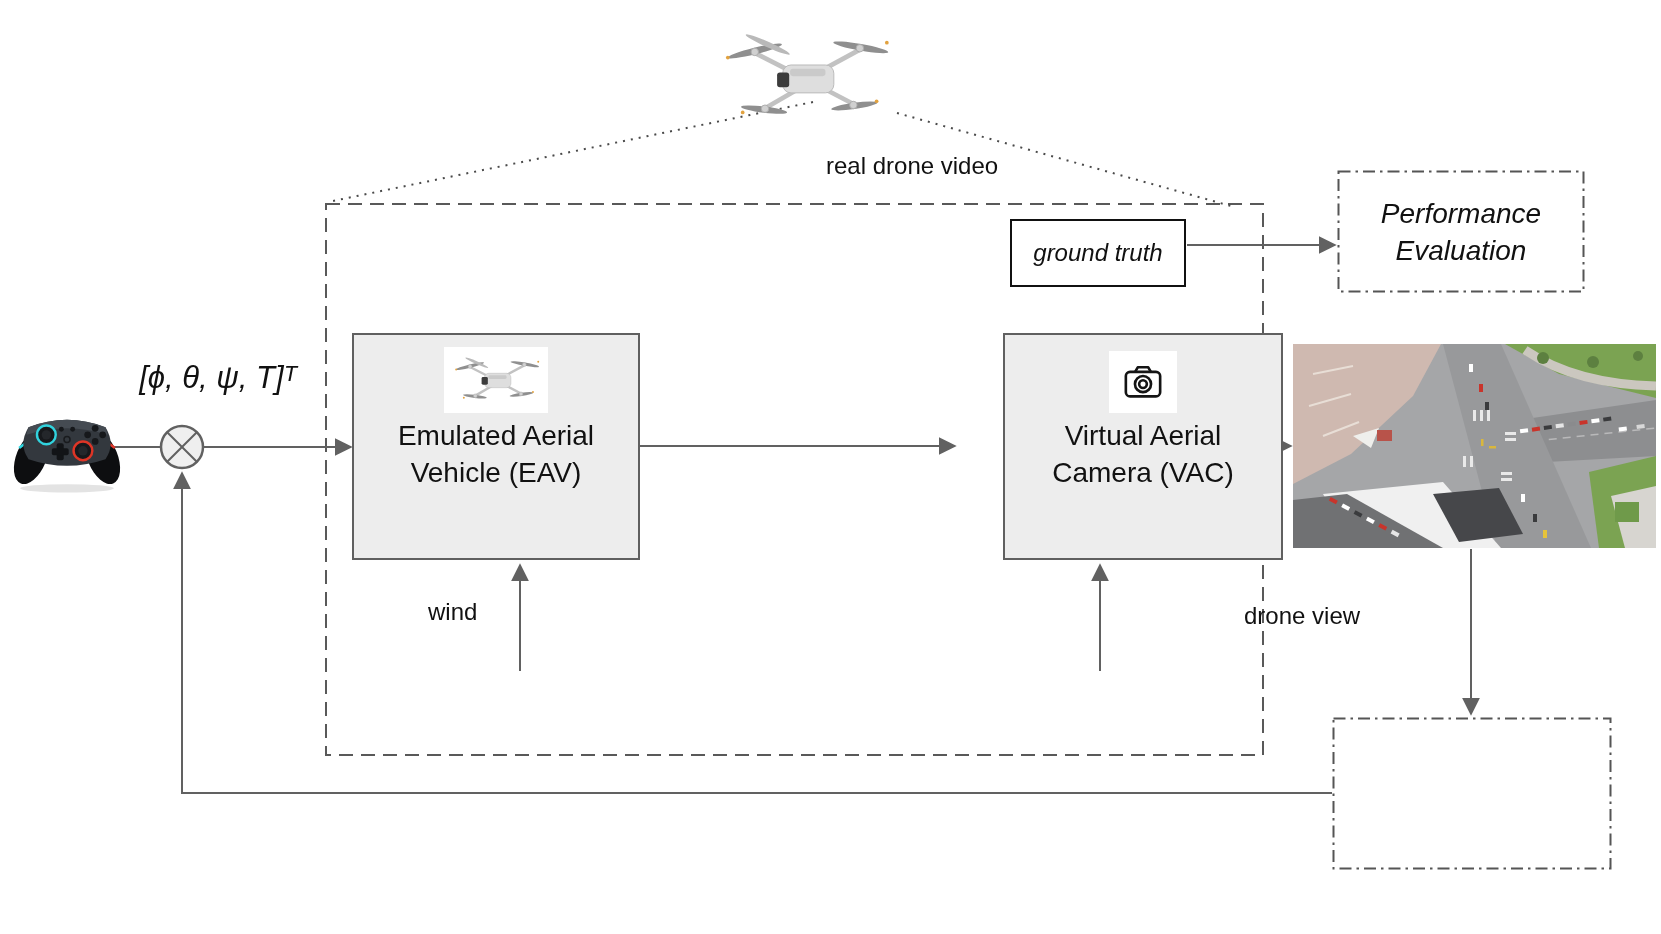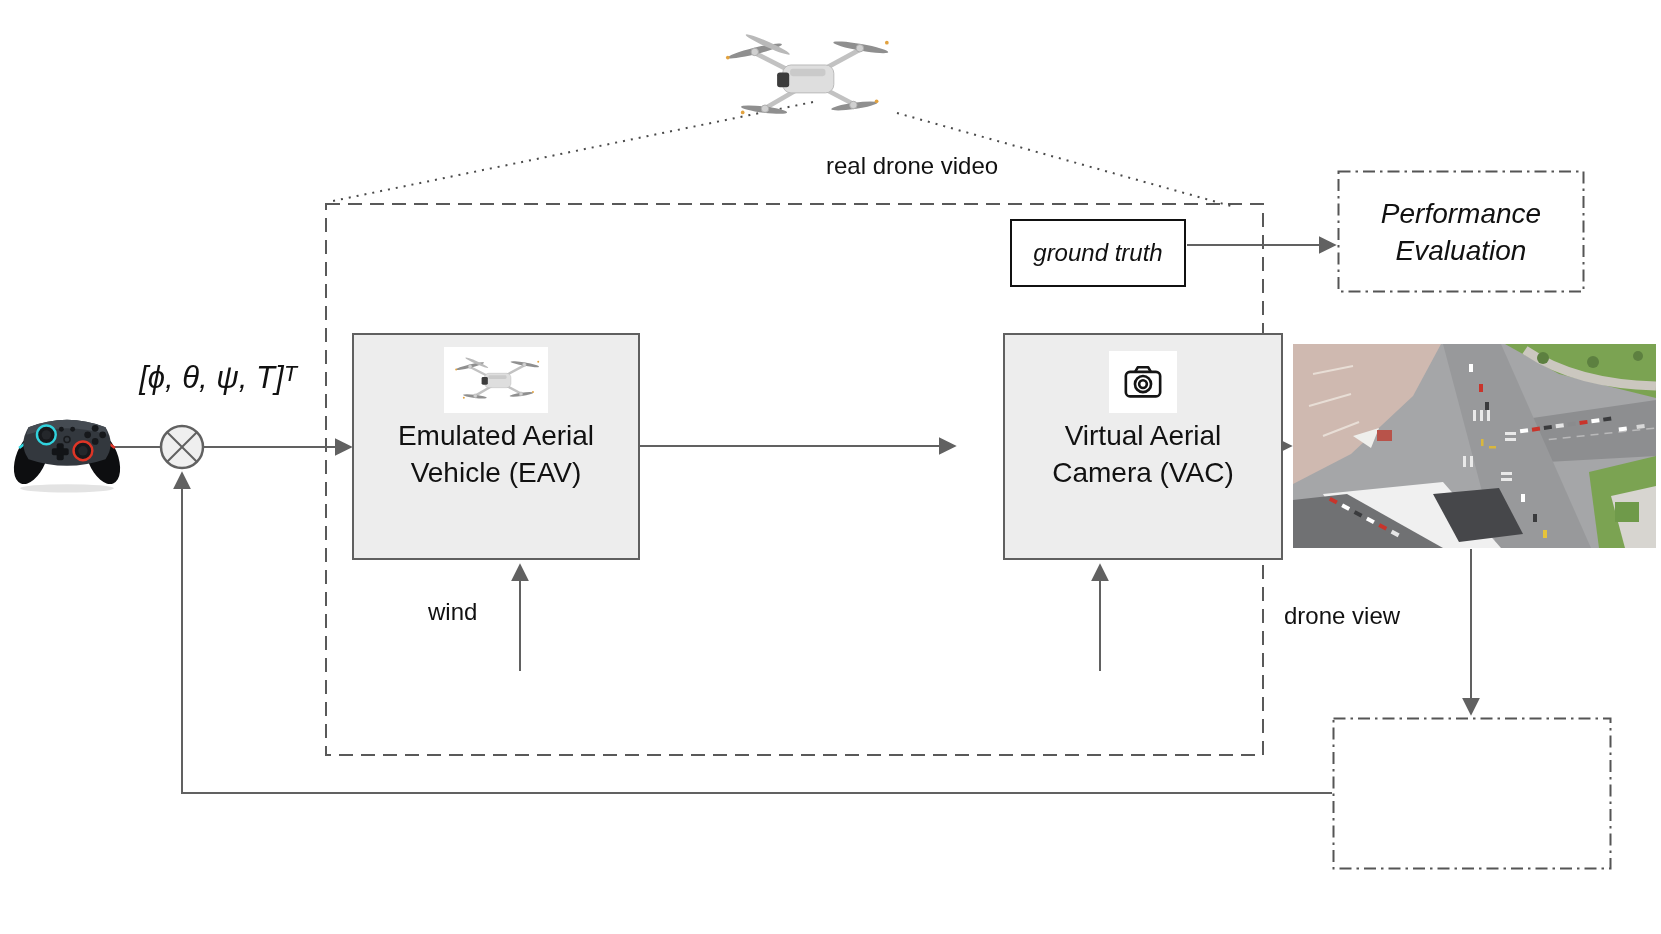--- a/index.html
+++ b/index.html
@@ -210,21 +210,21 @@
     <g transform="rotate(28 80 180)">
       <rect x="30" y="176" width="8" height="4" fill="#c9342b"></rect>
         <rect x="44" y="176" width="8" height="4" fill="#ffffff"></rect>
       <rect x="58" y="176" width="8" height="4" fill="#3a3b3d"></rect>
         <rect x="72" y="176" width="8" height="4" fill="#ffffff"></rect>
       <rect x="86" y="176" width="8" height="4" fill="#c9342b"></rect>
         <rect x="100" y="176" width="8" height="4" fill="#e6e6e6"></rect>
     </g>
   </svg>
 
-  <div class="abs lbl" style="left:1284px;top:601px">drone view</div>
+  <div class="abs lbl" style="left:1244px;top:601px">drone view</div>
 
   <div class="abs dd-box" style="left:1332px;top:717px;width:280px;height:153px">
     <svg viewBox="0 0 280 153" preserveAspectRatio="none">
       <rect x="1.5" y="1.5" width="277" height="150" fill="none" stroke="#555" stroke-width="2" stroke-dasharray="12 5 2.5 5"></rect>
     </svg>
   </div>
 
   <svg class="abs" style="left:6px;top:398px;z-index:2" width="122" height="100" viewBox="0 0 130 100">
     <ellipse cx="65" cy="93" rx="50" ry="4.5" fill="#e3e3e3"></ellipse>
     <ellipse cx="27" cy="60" rx="16" ry="30" transform="rotate(22 27 60)" fill="#0d0e10"></ellipse>

